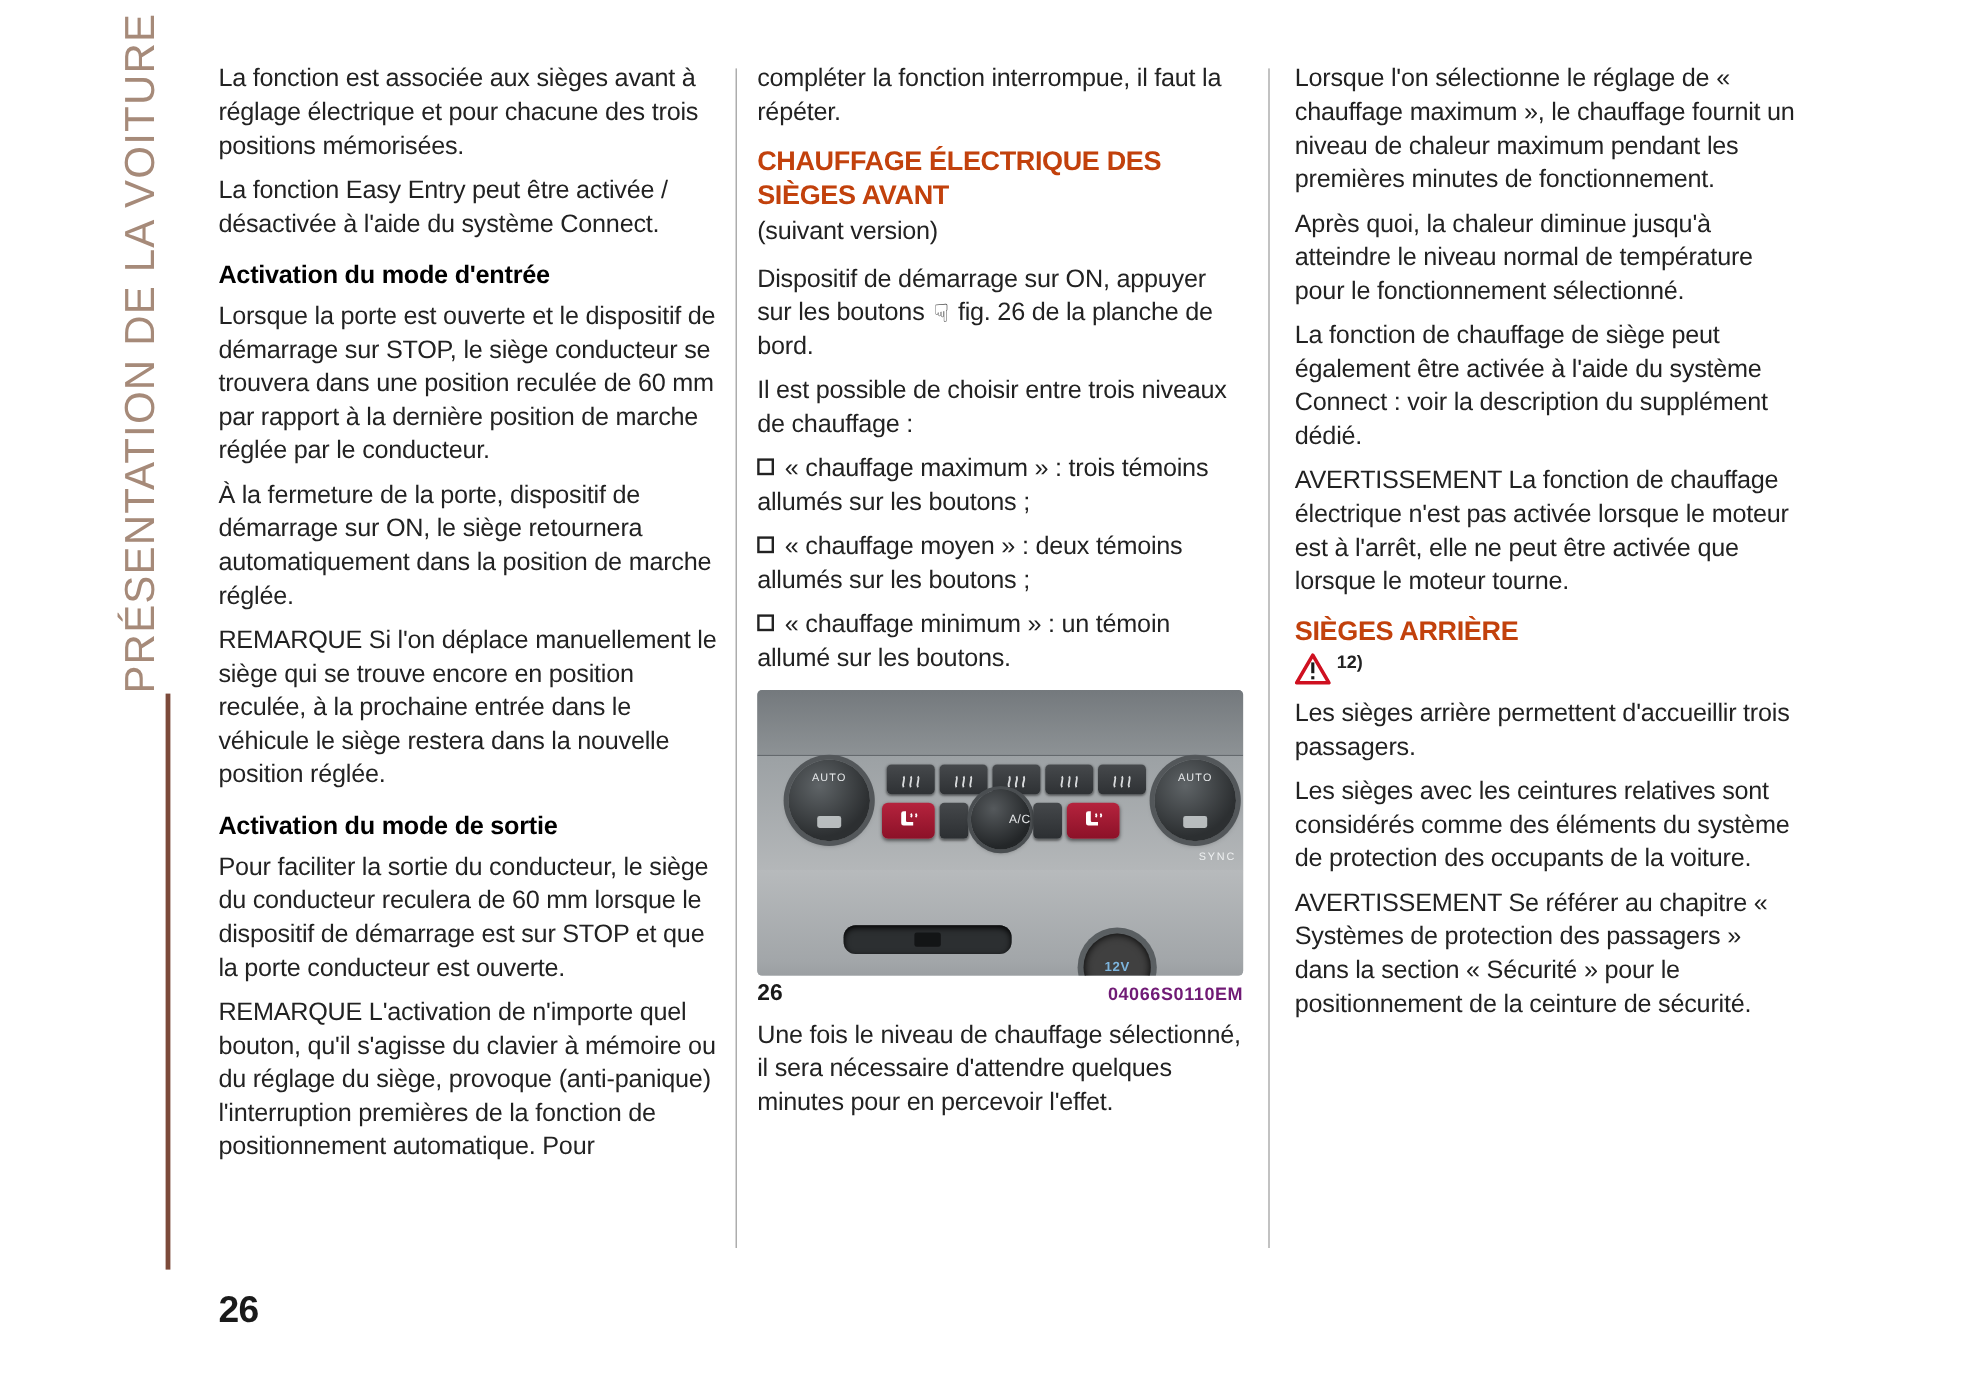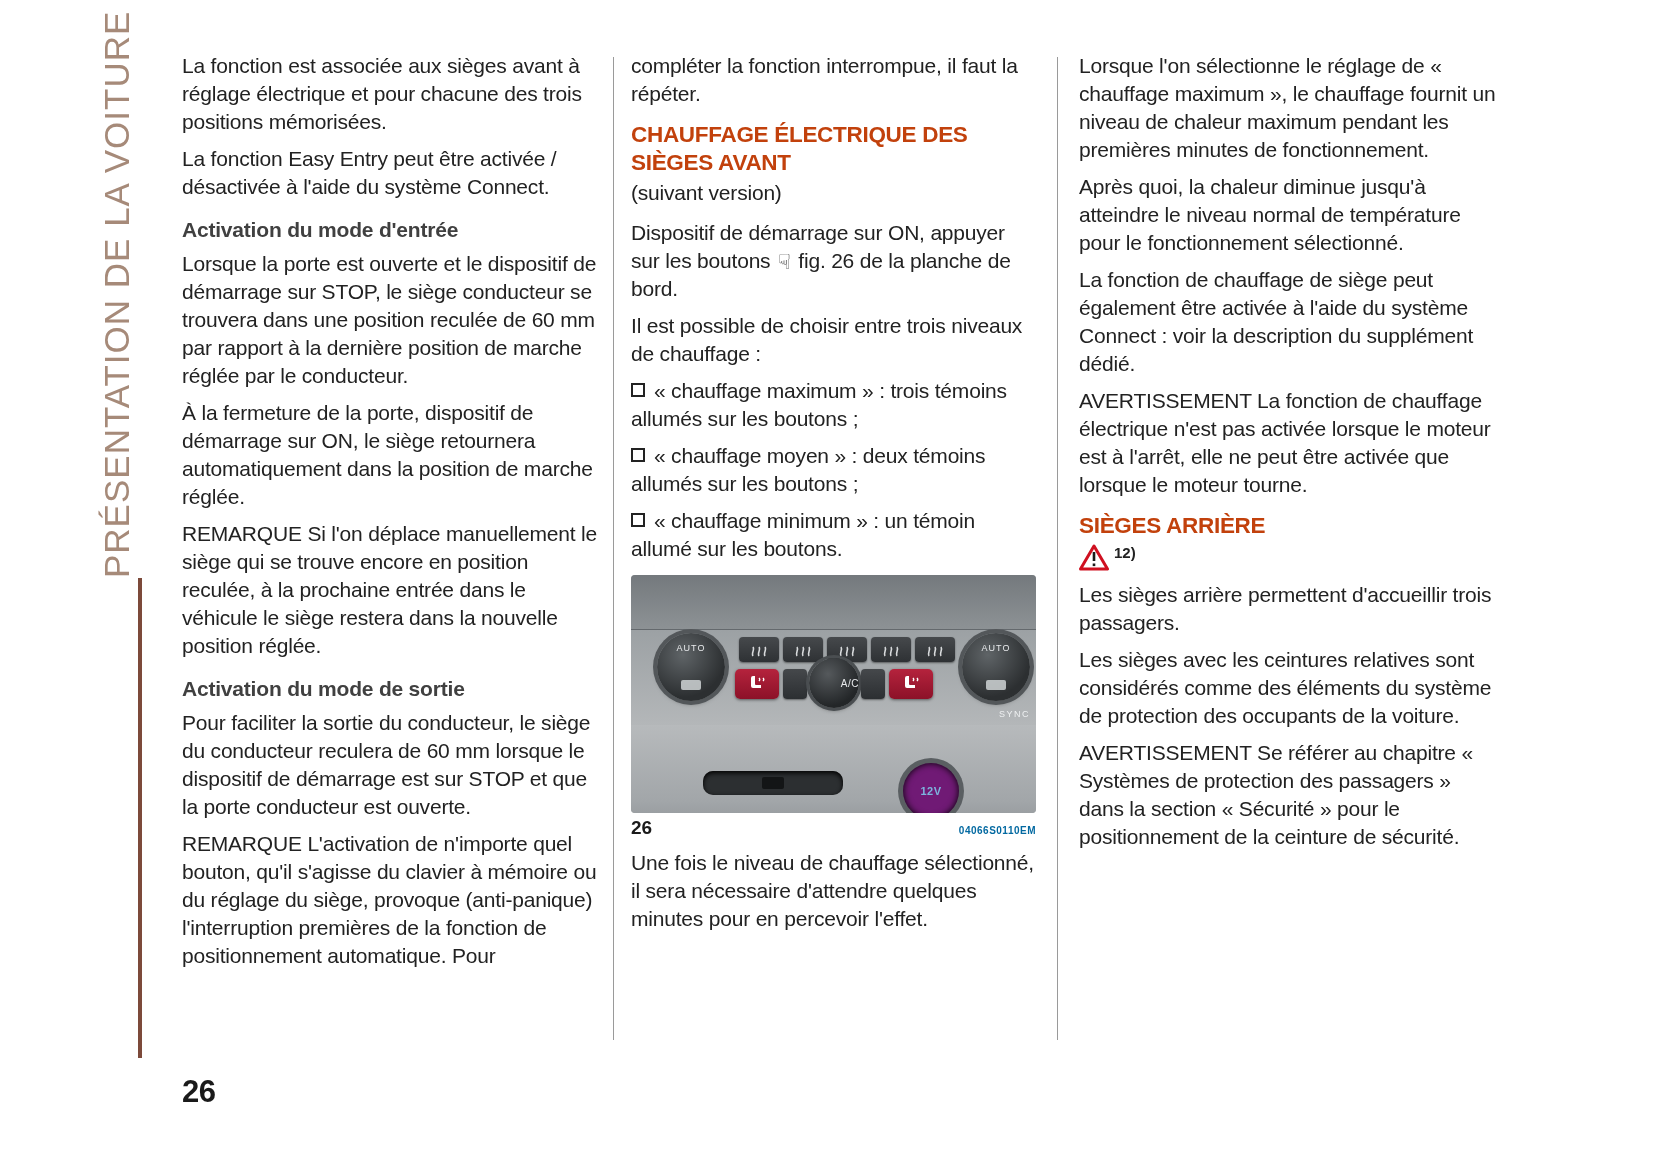--- a/index.html
+++ b/index.html
@@ -32,21 +32,21 @@
   .col3 { left: 1079px; width: 420px; }
   .divider {
     position: absolute; top: 57px; height: 983px; width: 1px;
     background: #9a9a9a;
   }
   .divider.d1 { left: 613px; }
   .divider.d2 { left: 1057px; }
 
   p { margin: 0 0 9px; font-size: 21px; line-height: 28px; letter-spacing: -0.2px; }
   .h-small {
-    color: #404040; font-weight: bold; font-size: 21px; line-height: 27px;
+    color: #000000; font-weight: bold; font-size: 21px; line-height: 27px;
     margin: 15px 0 7px; letter-spacing: -0.2px;
   }
   .h-big {
     color: #c2410c; font-weight: bold; font-size: 22.5px; line-height: 28px;
     margin: 13px 0 2px; letter-spacing: -0.3px;
   }
   .version-note { margin: 0 0 12px; }
 
   .sq {
     display: inline-block; width: 10px; height: 10px;
@@ -128,42 +128,42 @@
   .ac-knob span { color: #e8eaec; font-size: 10px; letter-spacing: .5px; }
   .slot {
     position: absolute; left: 72px; top: 196px; width: 140px; height: 24px;
     border-radius: 10px; background: #2c2f31; box-shadow: inset 0 2px 5px #000;
   }
   .slot-notch {
     position: absolute; left: 50%; top: 6px; transform: translateX(-50%);
     width: 22px; height: 12px; background: #131516; border-radius: 2px;
   }
   .socket {
-    position: absolute; left: 272px; top: 188px; width: 56px; height: 56px;
-    border-radius: 50%; background: #701a75;
+    position: absolute; left: 272px; top: 203px; width: 56px; height: 56px;
+    border-radius: 50%; background: #404040;
     box-shadow: 0 0 0 5px #5a5f62, inset 0 0 7px #000;
     display: flex; align-items: center; justify-content: center;
   }
   .socket span { color: #7db5de; font-size: 11px; font-weight: bold; letter-spacing: .5px; }
   .bottom-knob {
     position: absolute; left: 228px; top: 256px; width: 54px; height: 40px;
     border-radius: 12px 12px 0 0;
     background: linear-gradient(#3a3d40, #232629);
   }
   .bk-circle {
     position: absolute; left: 50%; top: 8px; transform: translateX(-50%);
     width: 18px; height: 18px; border-radius: 50%; background: #55595c;
     box-shadow: inset 0 1px 3px #000;
   }
   .fig-caption {
     display: flex; justify-content: space-between; align-items: baseline;
     width: 405px; margin: 2px 0 10px;
   }
   .fig-num { font-size: 19px; font-weight: bold; color: #1a1a1a; }
-  .fig-code { font-size: 10px; font-weight: bold; color: #0369a1; letter-spacing: .5px; margin-left: 48px; }
+  .fig-code { font-size: 15px; font-weight: bold; color: #701a75; letter-spacing: .5px; margin-left: 48px; }
 </style>
 </head>
 <body>
 
 <div class="page">
 
   <div class="sidebar-title">PRÉSENTATION DE LA VOITURE</div>
   <div class="sidebar-line"></div>
 
   <div class="divider d1"></div>

